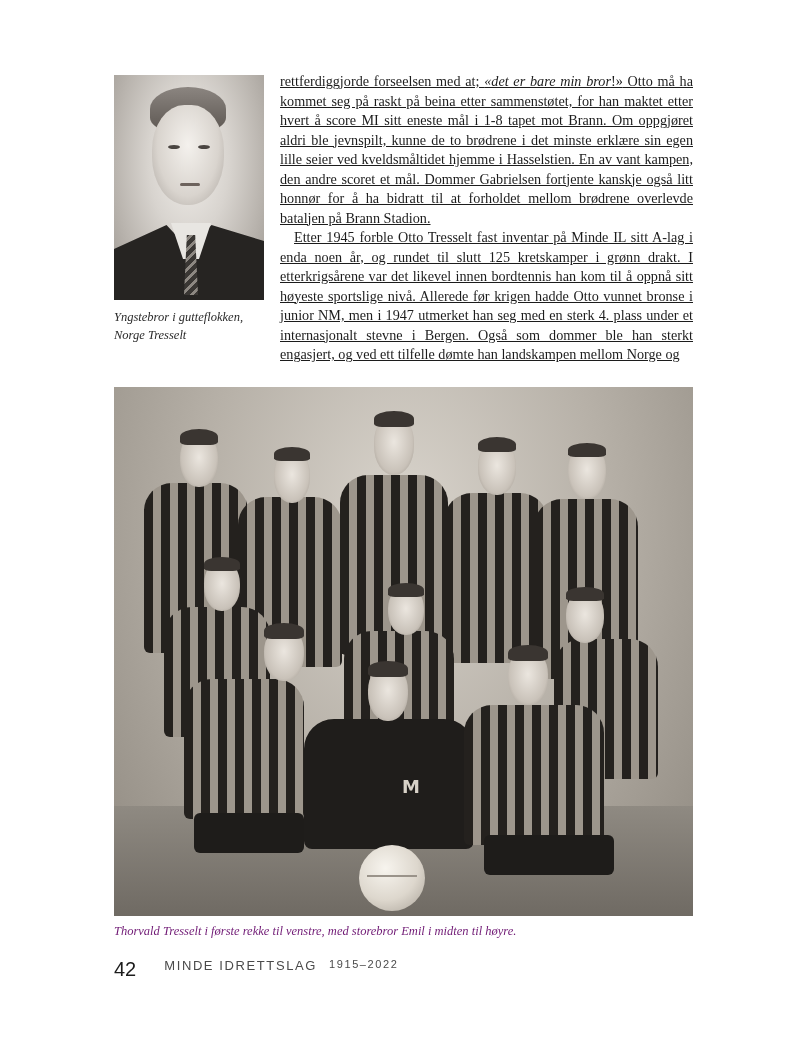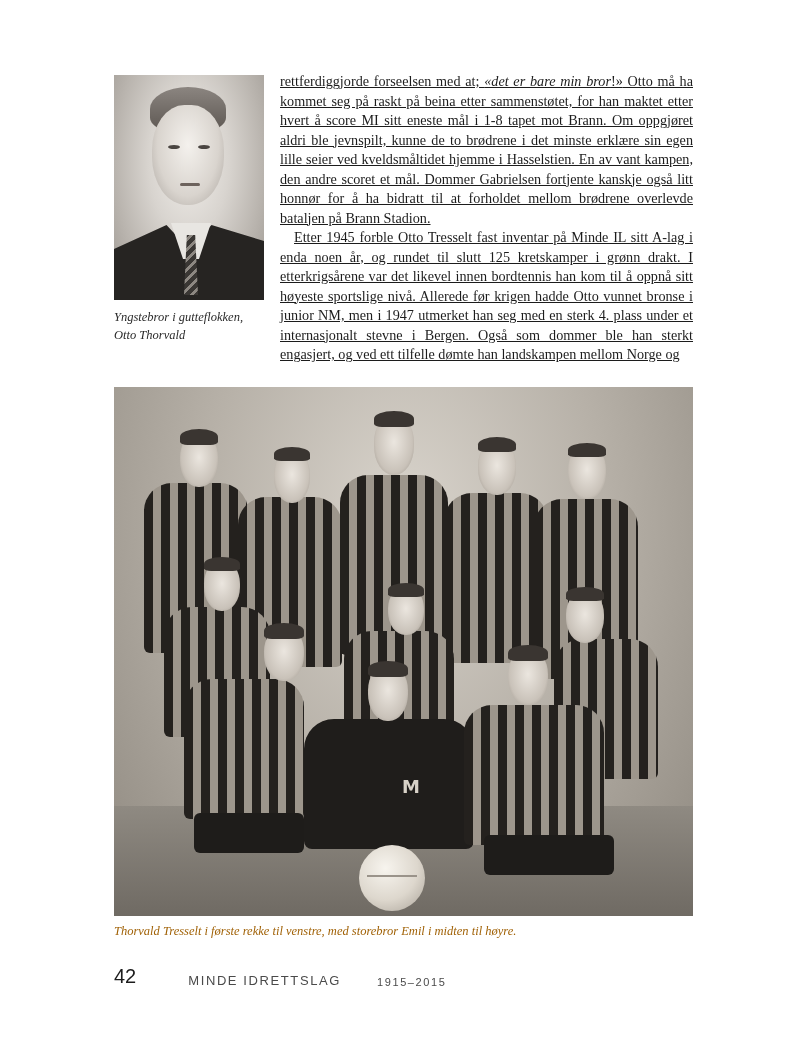--- a/index.html
+++ b/index.html
@@ -33,44 +33,44 @@
   .player { position: absolute; }
   .player .head { position: absolute; border-radius: 45% 45% 48% 48%; background: radial-gradient(ellipse at 50% 45%, #ebe6df 0%, #c9c2b9 65%, #8f887f 100%); }
   .player .hair { position: absolute; border-radius: 50% 50% 20% 20%; background: #3a3531; }
   .player .shirt { position: absolute; border-radius: 28px 28px 6px 6px; background: repeating-linear-gradient(90deg,#24211e 0 9px,#9d968c 9px 17px); }
   .player .shorts { position: absolute; background: #1e1c1a; border-radius: 6px; }
   .player .sweater { position: absolute; border-radius: 30px 30px 8px 8px; background: #1f1d1b; }
   .ball { position: absolute; left: 245px; top: 458px; width: 66px; height: 66px; border-radius: 50%; background: radial-gradient(circle at 40% 35%, #f7f4ee 0%, #ddd7cd 55%, #a8a197 100%); }
   .ball::after { content:""; position:absolute; left: 8px; top: 30px; width: 50px; height: 2px; background:#9a938a; }
   .emblem { position: absolute; left: 286px; top: 388px; width: 22px; height: 24px; color: #d8d2c8; font-family: "DejaVu Sans", sans-serif; font-weight: bold; font-size: 18px; line-height: 24px; text-align: center; }
 
-  .photo-caption { position: absolute; left: 114px; top: 922px; width: 579px; font-style: italic; font-size: 12.5px; line-height: 18px; color: #a16207; }
+  .photo-caption { position: absolute; left: 114px; top: 922px; width: 579px; font-style: italic; font-size: 12.5px; line-height: 18px; color: #701a75; }
 
-  .footer { position: absolute; left: 114px; top: 958px; height: 30px; display: flex; align-items: flex-end; gap: 24px; }
+  .footer { position: absolute; left: 114px; top: 958px; height: 30px; display: flex; align-items: flex-start; }
   .page-number { font-family: "Liberation Sans", "DejaVu Sans", sans-serif; font-size: 20px; color: #1c1c1c; }
   .running-title { margin-left: 28px; font-family: "Liberation Sans", "DejaVu Sans", sans-serif; font-size: 13px; letter-spacing: 1.6px; color: #4a4a4a; }
   .running-years { margin-left: 12px; font-family: "Liberation Sans", "DejaVu Sans", sans-serif; font-size: 11px; letter-spacing: 1.6px; color: #4a4a4a; }
 </style>
 </head>
 <body>
 
 <div class="portrait" title="Portrait of Otto Tresselt">
   <div class="hair"></div>
   <div class="face"></div>
   <div class="eye" style="left:54px"></div>
   <div class="eye" style="left:84px"></div>
   <div class="mouth"></div>
   <div class="jacket"></div>
   <div class="collar"></div>
   <div class="tie"></div>
 </div>
 
 <div class="portrait-caption">
   <div>Yngstebror i gutteflokken,</div>
-  <div>Otto Thorvald</div>
+  <div>Norge Tresselt</div>
 </div>
 
 <div class="body-text">
   <p><span>rettferdiggjorde forseelsen med at; </span><em>«det er bare min bror</em><span>!»</span><span> Otto må ha kommet seg på raskt på beina etter sammenstøtet, for han maktet etter hvert å score MI sitt eneste mål i 1-8 tapet mot Brann. Om oppgjøret aldri ble jevnspilt, kunne de to brødrene i det minste erklære sin egen lille seier ved kveldsmåltidet hjemme i Hasselstien. En av vant kampen, den andre scoret et mål. Dommer Gabrielsen fortjente kanskje også litt honnør for å ha bidratt til at forholdet mellom brødrene overlevde bataljen på Brann Stadion.</span></p>
   <p class="indent">Etter 1945 forble Otto Tresselt fast inventar på Minde IL sitt A-lag i enda noen år, og rundet til slutt 125 kretskamper i grønn drakt. I etterkrigsårene var det likevel innen bordtennis han kom til å oppnå sitt høyeste sportslige nivå. Allerede før krigen hadde Otto vunnet bronse i junior NM, men i 1947 utmerket han seg med en sterk 4. plass under et internasjonalt stevne i Bergen. Også som dommer ble han sterkt engasjert, og ved ett tilfelle dømte han landskampen mellom Norge og</p>
 </div>
 
 <div class="team-photo" title="Team photo of Minde IL football players in striped jerseys">
   <div class="floor"></div>
 
@@ -136,14 +136,14 @@
 
   <div class="emblem">M</div>
   <div class="ball"></div>
 </div>
 
 <div class="photo-caption">Thorvald Tresselt i første rekke til venstre, med storebror Emil i midten til høyre.</div>
 
 <div class="footer">
   <span class="page-number">42</span>
   <span class="running-title">MINDE IDRETTSLAG</span>
-  <span class="running-years">1915–2015</span>
+  <span class="running-years">1915–2022</span>
 </div>
 
 </body></html>

